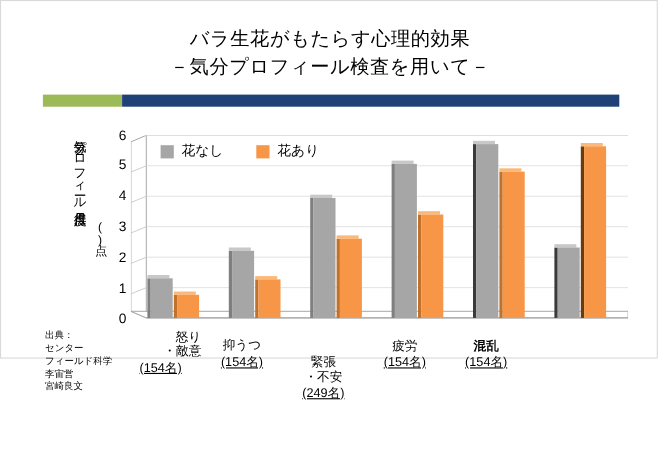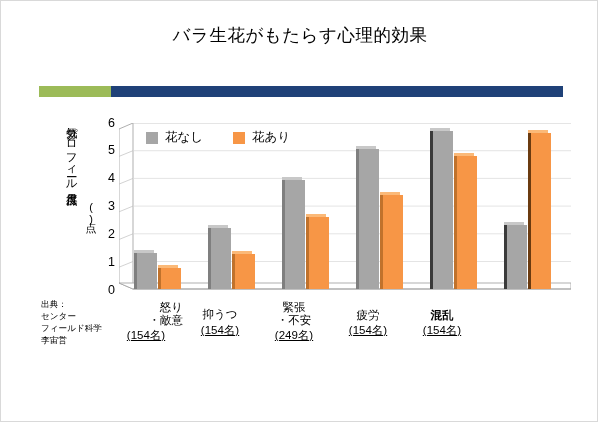--- a/index.html
+++ b/index.html
@@ -4,21 +4,21 @@
 <style>
   html,body{margin:0;padding:0;}
   body{
     width:600px;height:424px;
     background:#ffffff;
     font-family:"Liberation Sans","DejaVu Sans",sans-serif;
     overflow:hidden;
   }
   #slide{
     position:relative;
-    width:598px;height:422px;
+    width:598px;height:326px;
     border:1px solid #d9d9d9;
     background:#ffffff;
     box-sizing:border-box;
   }
 
   
   #title-block{
     position:absolute;left:0;top:22px;width:598px;
     text-align:center;
     color:#000000;
@@ -141,20 +141,21 @@
   }
   #source span{display:block;white-space:nowrap;}
 </style>
 </head>
 <body>
 
 <div id="slide">
 
   <div id="title-block">
     <div class="title-line">バラ生花がもたらす心理的効果</div>
+    <div class="title-line">－気分プロフィール検査を用いて－</div>
   </div>
 
   <div id="rule-wrap">
     <div id="rule-green"></div>
     <div id="rule-navy"></div>
   </div>
 
   <div id="y-axis-title">
     <span style="writing-mode: vertical-rl; text-orientation: upright;">気分プロフィール尺度得点</span>
   </div>
@@ -296,34 +297,35 @@
     <div class="xlab" style="left:-10px">
       <span class="nm" style="white-space: pre-line; text-align: right;">怒り
 ・敵意</span>
       <span class="cnt">(154名)</span>
     </div>
     <div class="xlab" style="left:64px;padding-top:8px">
       <span class="nm" style="white-space: pre-line; font-family: Liberation Mono, monospace;">抑うつ</span>
       <span class="cnt">(154名)</span>
     </div>
     <div class="xlab" style="left:138px">
-      <span class="nm" style="white-space: pre-line;">緊張
+      <span class="nm" style="white-space: pre-line; margin-top: 23px;">緊張
 ・不安</span>
       <span class="cnt">(249名)</span>
     </div>
     <div class="xlab" style="left:212px;padding-top:8px">
       <span class="nm" style="white-space: pre-line;">疲労</span>
       <span class="cnt">(154名)</span>
     </div>
     <div class="xlab" style="left:286px;padding-top:8px">
       <span class="nm" style="white-space: pre-line; font-weight: bold;">混乱</span>
       <span class="cnt">(154名)</span>
     </div>
   </div>
 
   <div id="source">
     <span>出典：</span>
     <span>センター</span>
     <span>フィールド科学</span>
     <span>李宙営</span>
+    <span>宮崎良文</span>
   </div>
 
 </div>
 
 </body></html>

